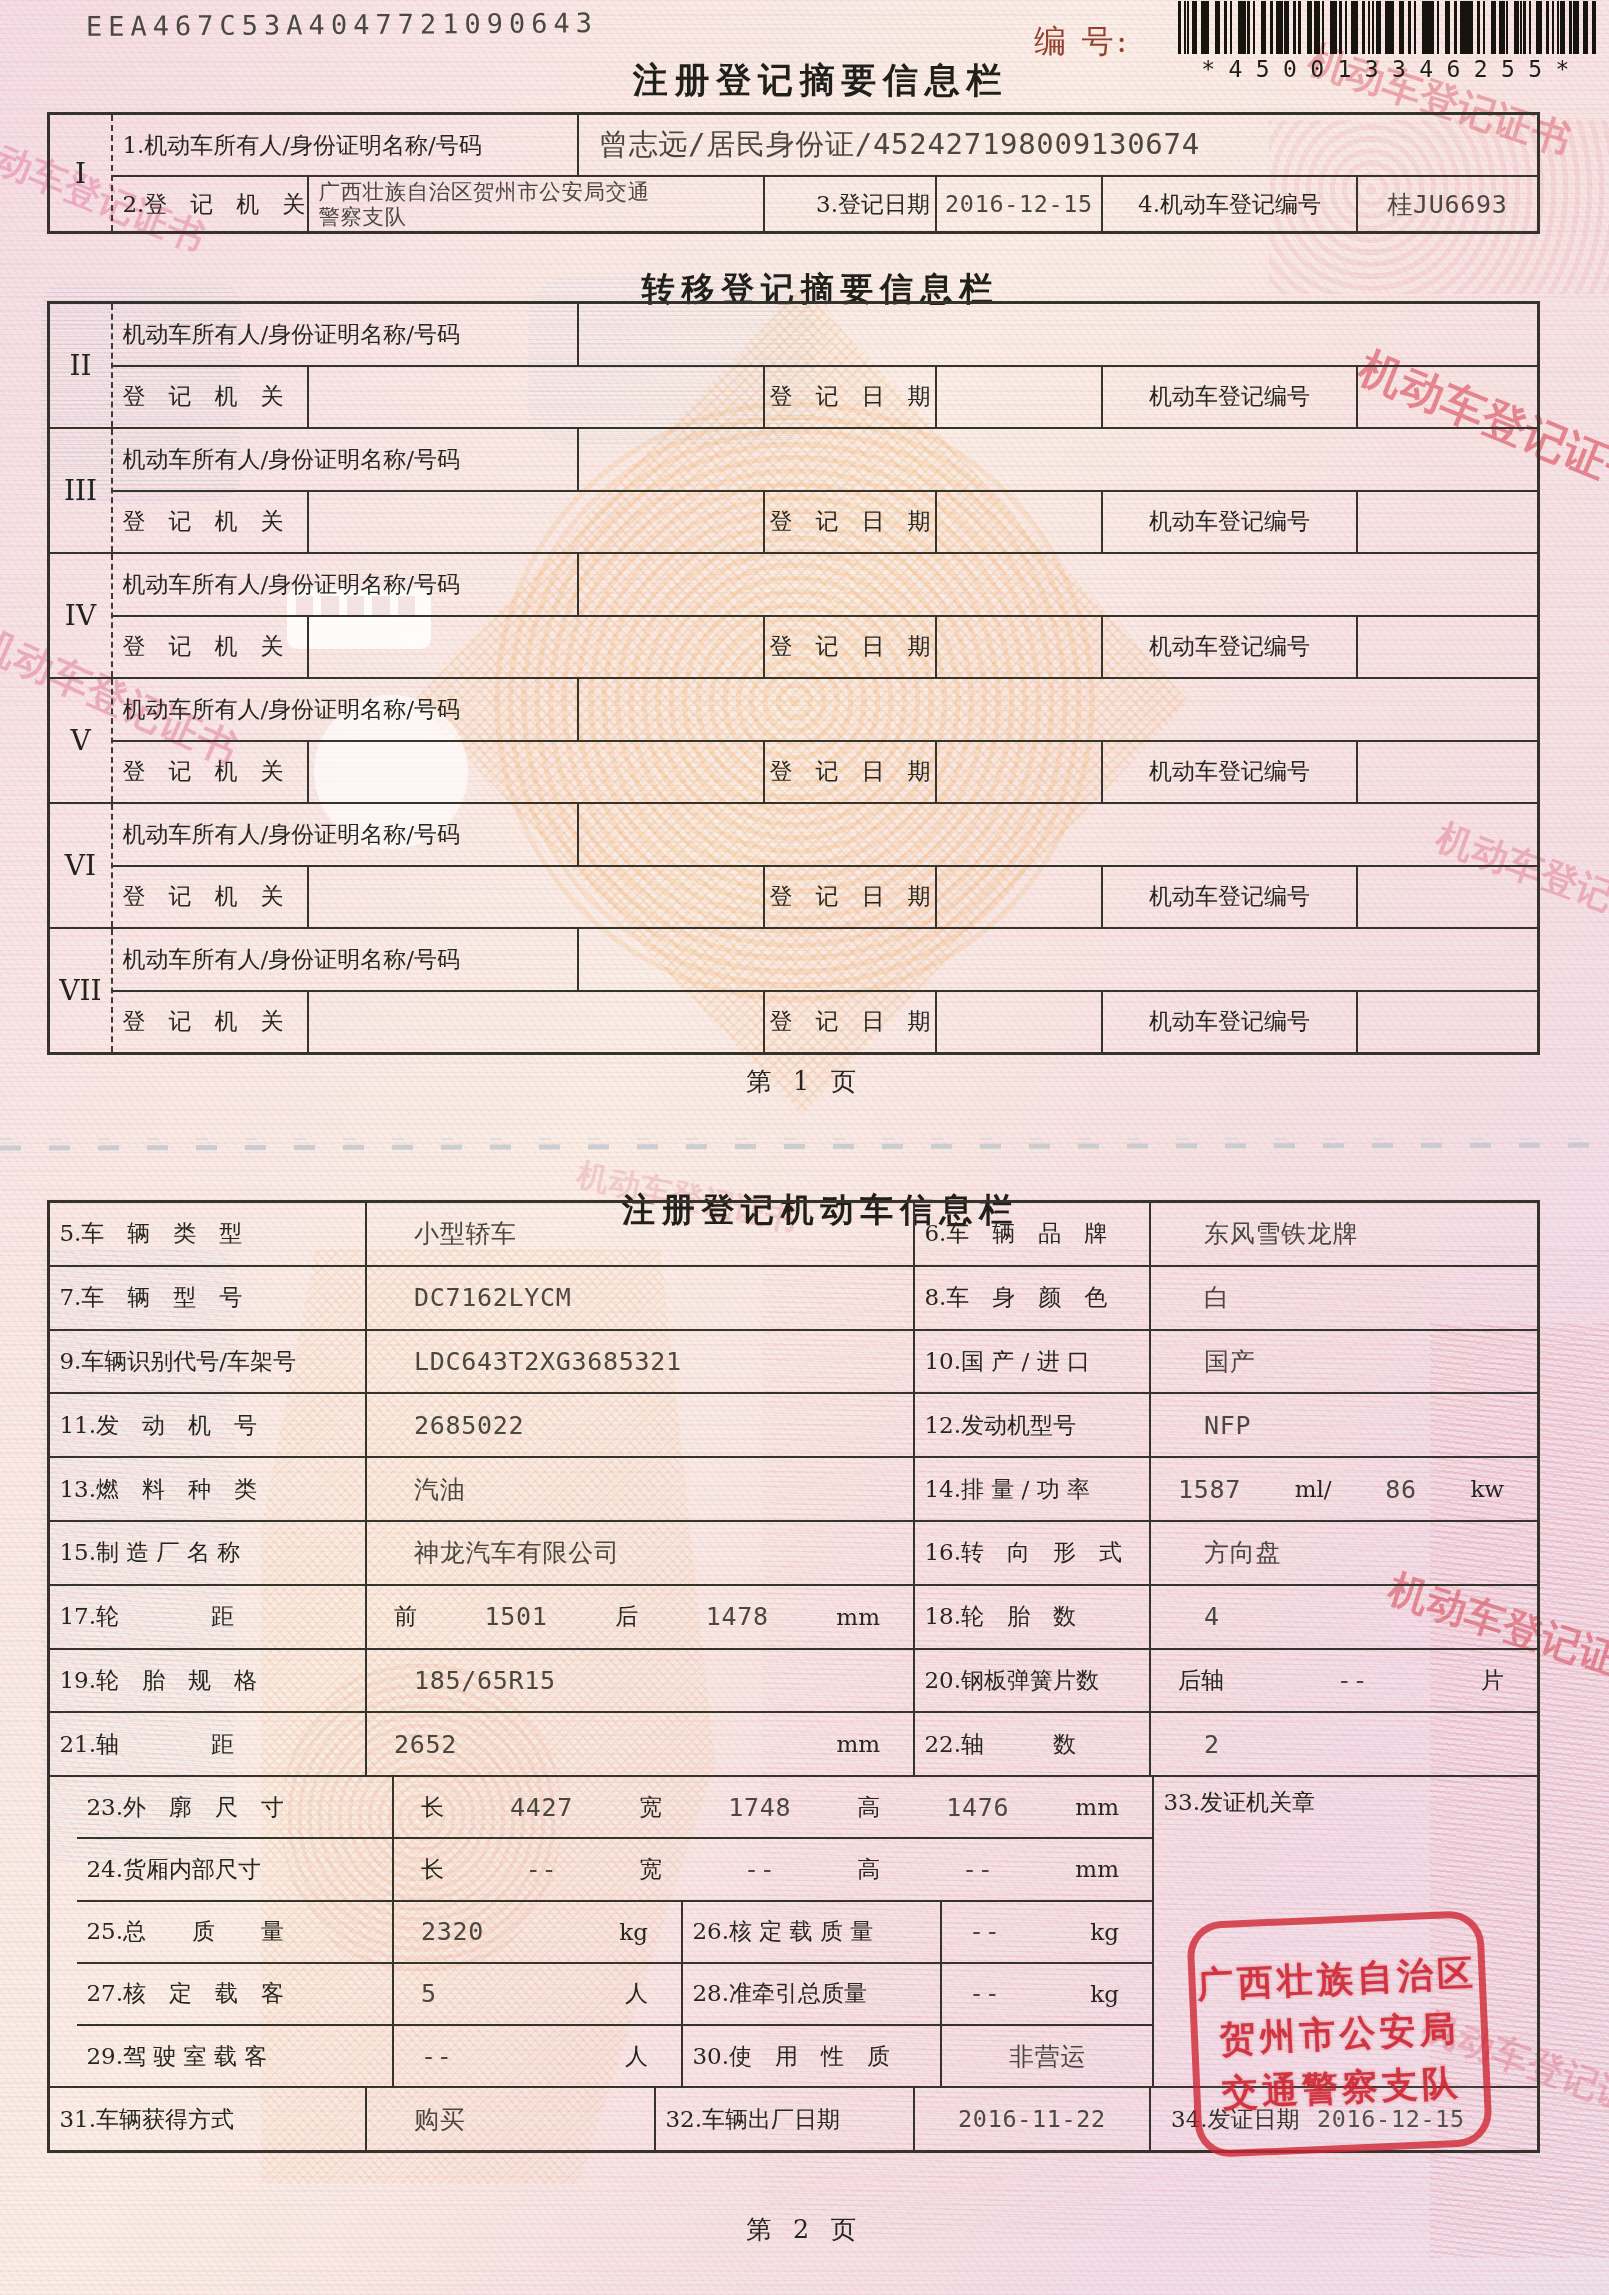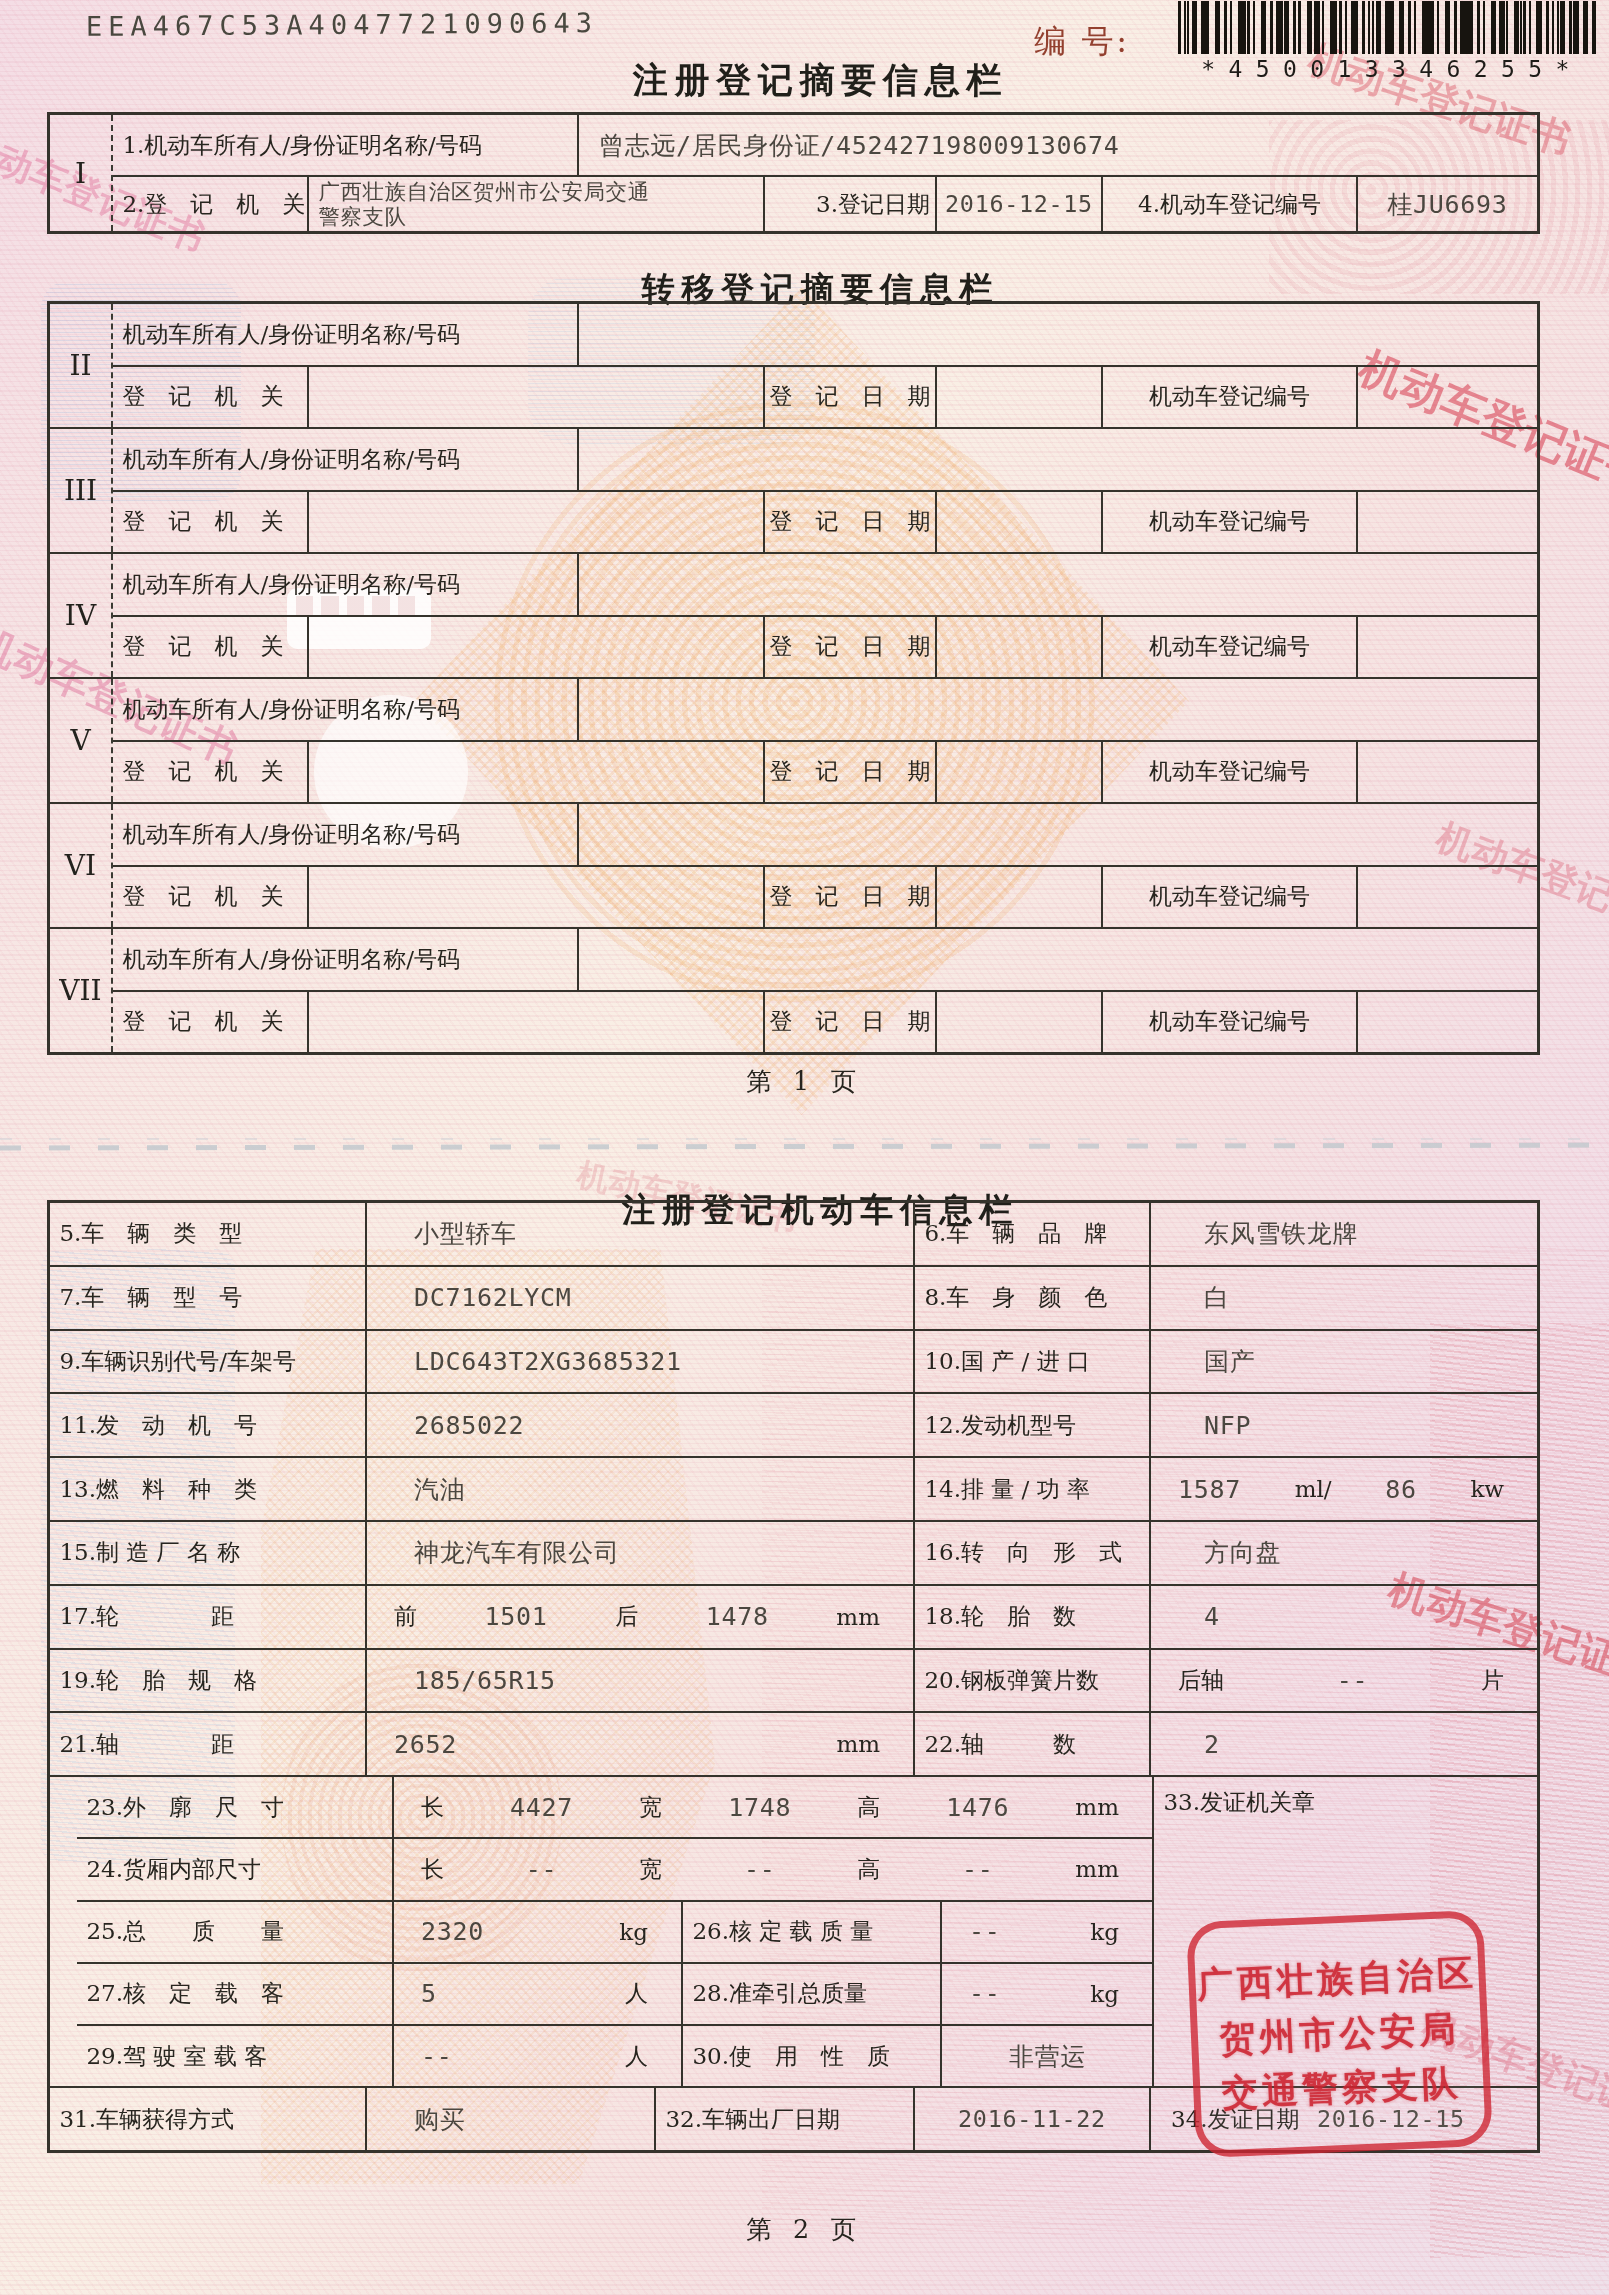--- a/index.html
+++ b/index.html
@@ -157,21 +157,21 @@
   <div class="barcode"></div>
   <div class="barcode-digits">*450013346255*</div>
 
   <div class="big-title" style="top:57px;">注册登记摘要信息栏</div>
 
   <div class="tbl" id="t1" style="left:47px;top:112px;width:1493px;height:122px;">
     <div class="roman-col">I</div>
     <div class="tbl-body">
       <div class="row bB" style="flex:1.12;">
         <div class="cell bR lbl" style="flex:0 0 466px;">1.机动车所有人/身份证明名称/号码</div>
-        <div class="cell print flex1" style="padding-left:20px;font-size:25px;">曾志远/居民身份证/452427198009130674</div>
+        <div class="cell print flex1" style="padding-left:20px;font-size:29px;">曾志远/居民身份证/452427198009130674</div>
       </div>
       <div class="row" style="flex:1;">
         <div class="cell bR lbl" style="flex:0 0 196px;">2.登　记　机　关</div>
         <div class="cell bR print" style="flex:0 0 456px;padding-left:9.4px;font-size:21.4px;line-height:25.4px;white-space:pre-line;">广西壮族自治区贺州市公安局交通
 警察支队</div>
         <div class="cell bR lbl-c" style="flex:0 0 172px;padding-left:46px;">3.登记日期</div>
         <div class="cell bR print" style="flex:0 0 166px;justify-content:center;font-size:23.4px;">2016-12-15</div>
         <div class="cell bR lbl-c" style="flex:0 0 255px;">4.机动车登记编号</div>
         <div class="cell print flex1" style="justify-content:center;">桂JU6693</div>
       </div>

